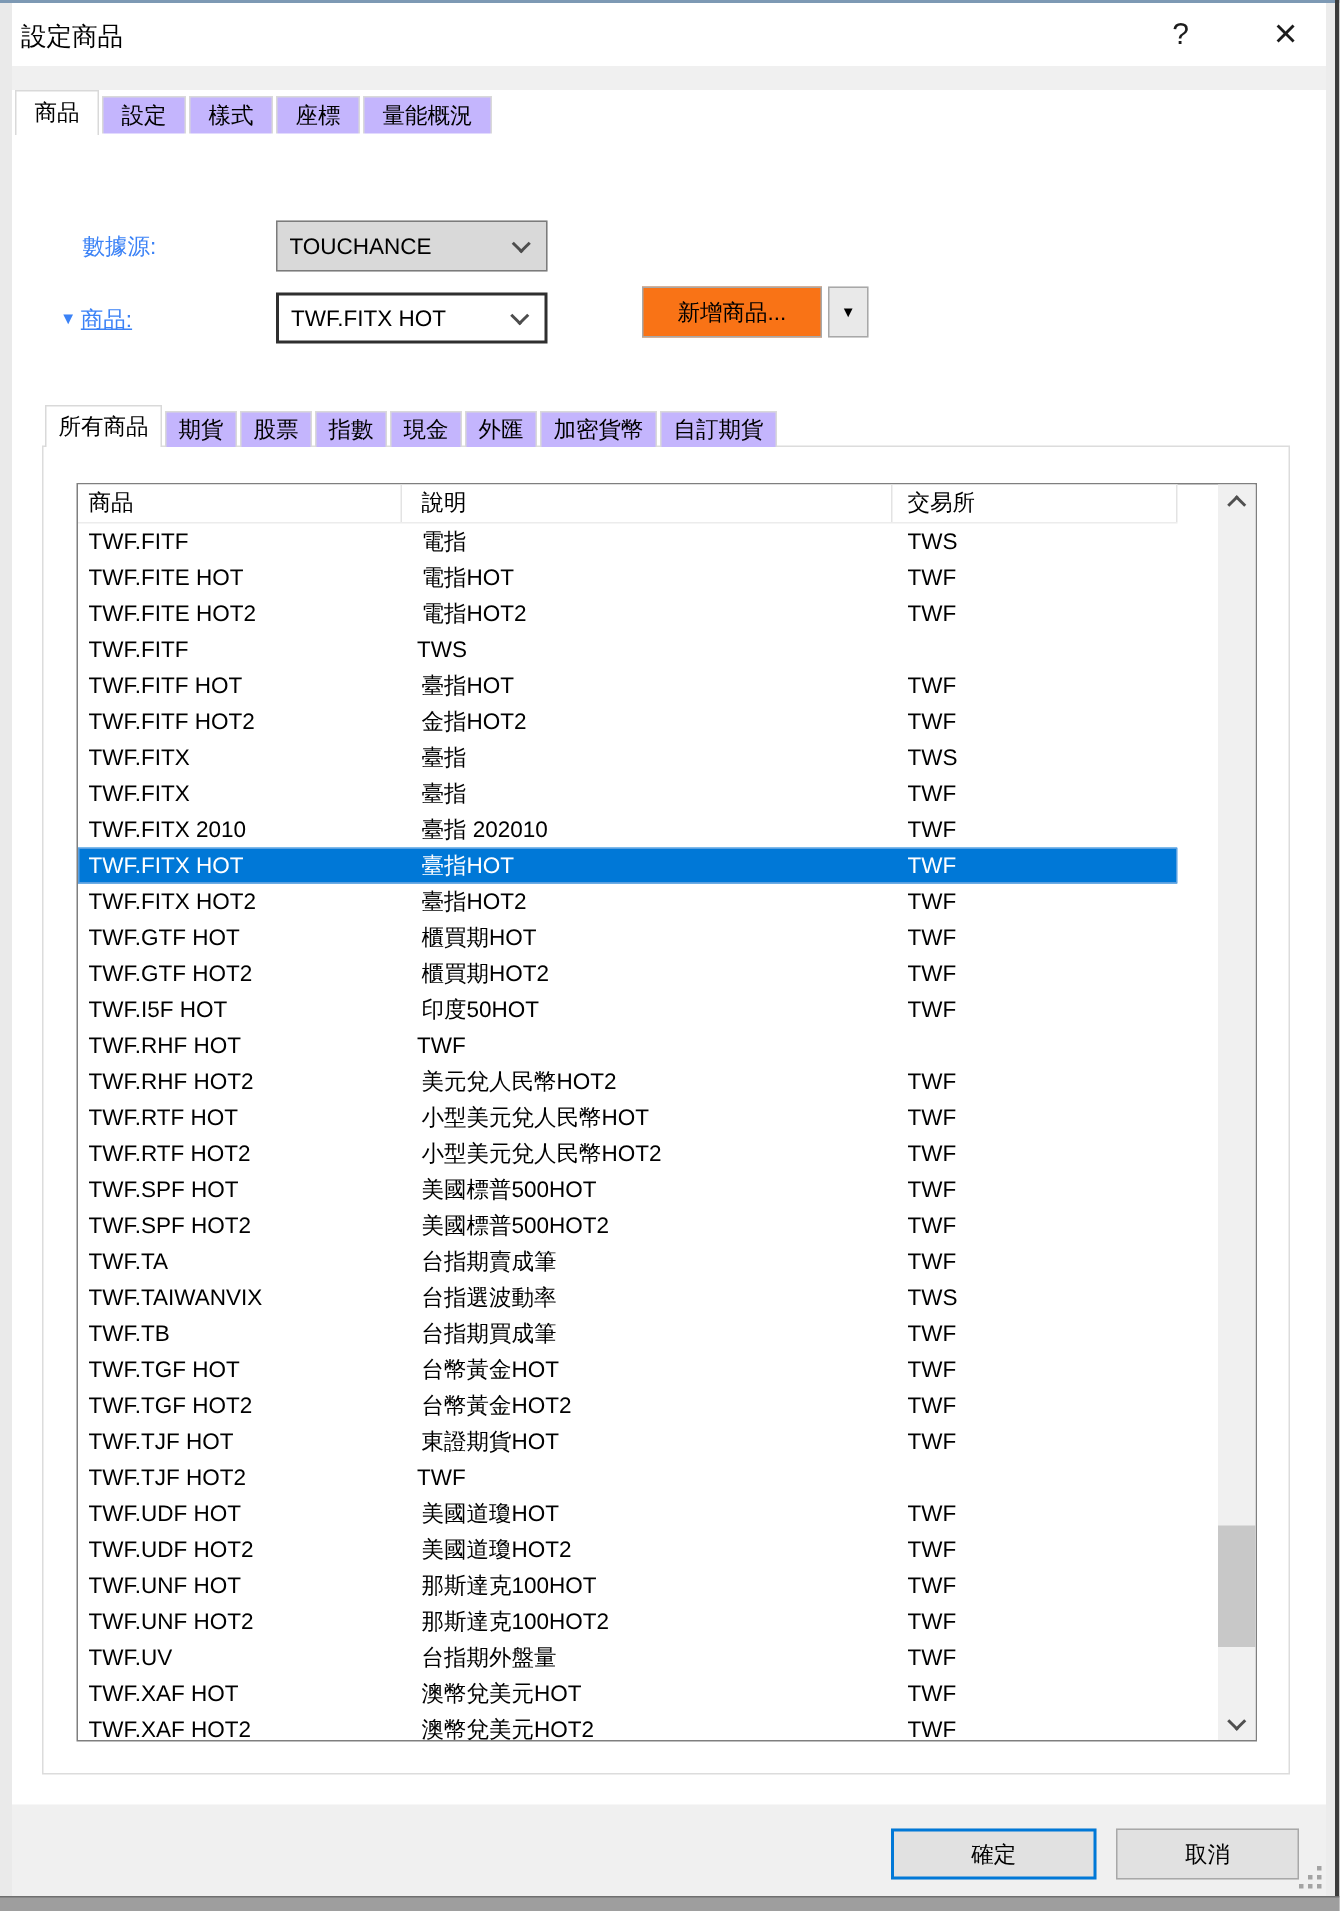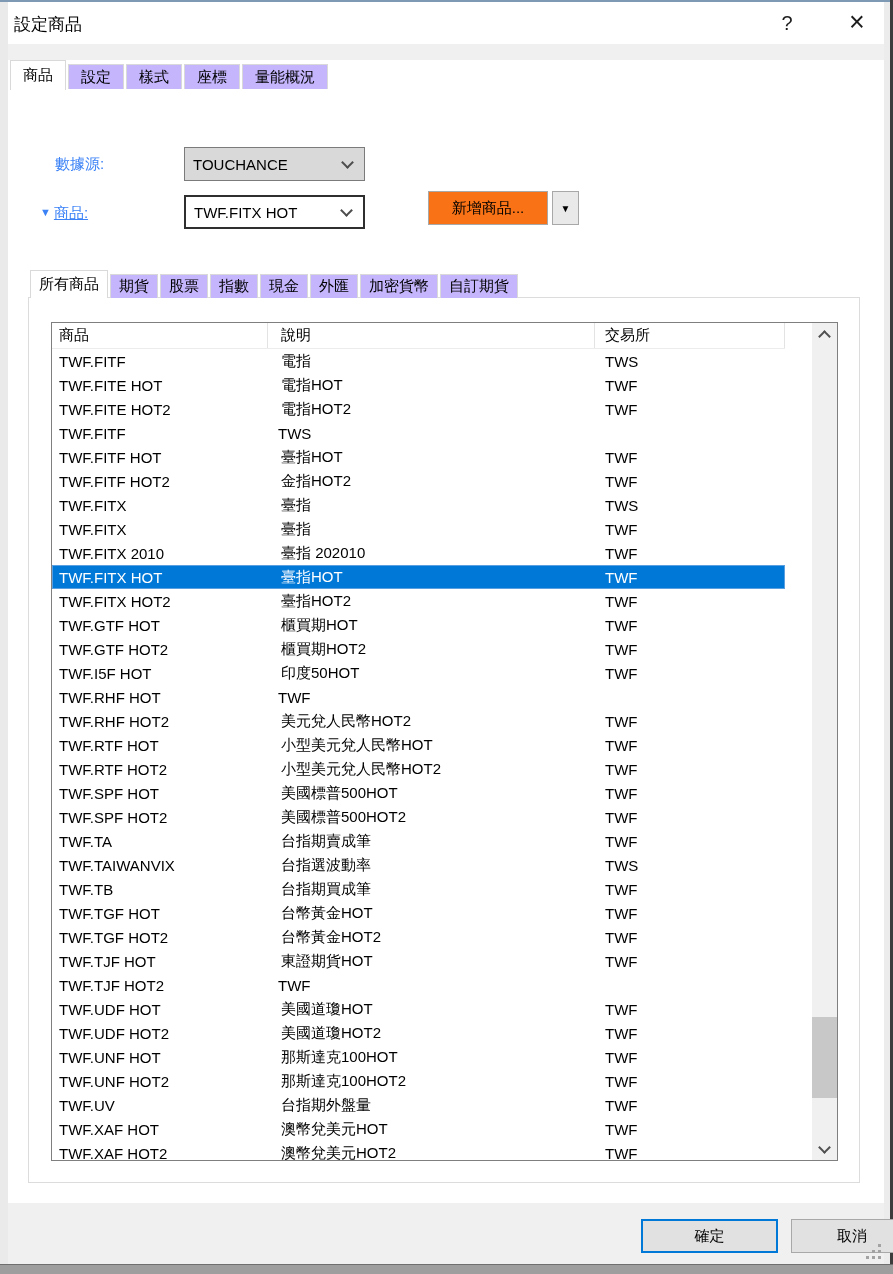--- a/index.html
+++ b/index.html
@@ -75,21 +75,21 @@
   
   .sbar { position:absolute; right:0; top:0; bottom:0; width:25px; background:#f0f0f0; }
   .sbar .arrow { position:absolute; left:0; width:25px; height:22px; display:flex; align-items:center; justify-content:center; }
   .sbar .arrow .chev { border-color:#505050; }
   .sbar .up { top:0; } .sbar .up .chev { transform:rotate(45deg); margin-top:4px; }
   .sbar .down { bottom:0; } .sbar .down .chev { transform:rotate(225deg); margin-bottom:4px; }
   .sthumb { position:absolute; left:0; top:694px; width:25px; height:81px; background:#c8c8c8; }
 
   
   .footer-band { position:absolute; left:8px; top:1203px; width:876px; height:61px; background:#f0f0f0; }
-  .btn { position:absolute; top:1219px; height:34px; font-size:15px; display:flex; align-items:center; justify-content:center; background:#e1e1e1;margin-left:47px; }
+  .btn { position:absolute; top:1219px; height:34px; font-size:15px; display:flex; align-items:center; justify-content:center; background:#e1e1e1; }
   .btn-ok { left:594px; width:137px; border:2px solid #0078d7; }
   .btn-cancel { left:744px; width:122px; border:1px solid #a8a8a8; }
   .grip { position:absolute; left:866px; top:1244px; width:16px; height:16px; }
   .grip i { position:absolute; width:3px; height:3px; background:#a3a3a3; }
 </style>
 </head>
 <body>
 
 <div class="window">
 

